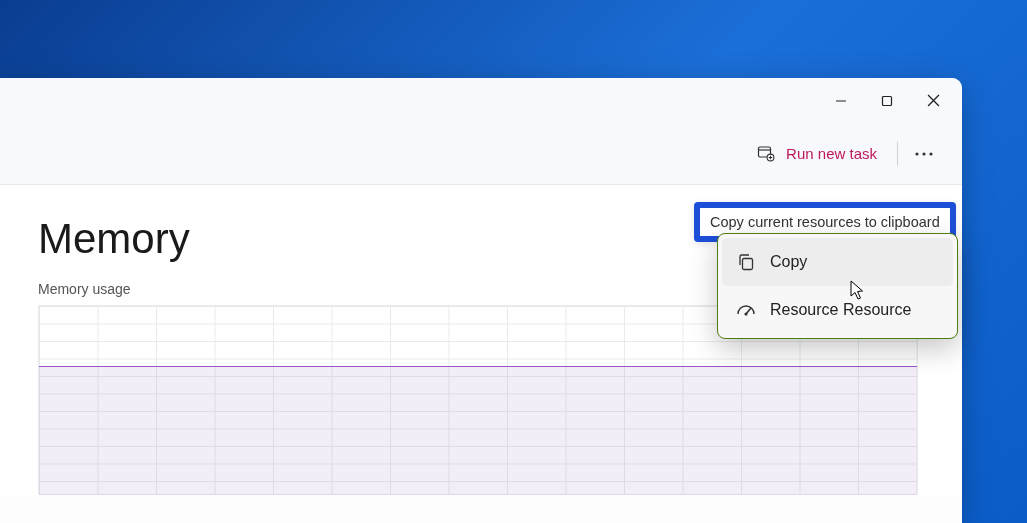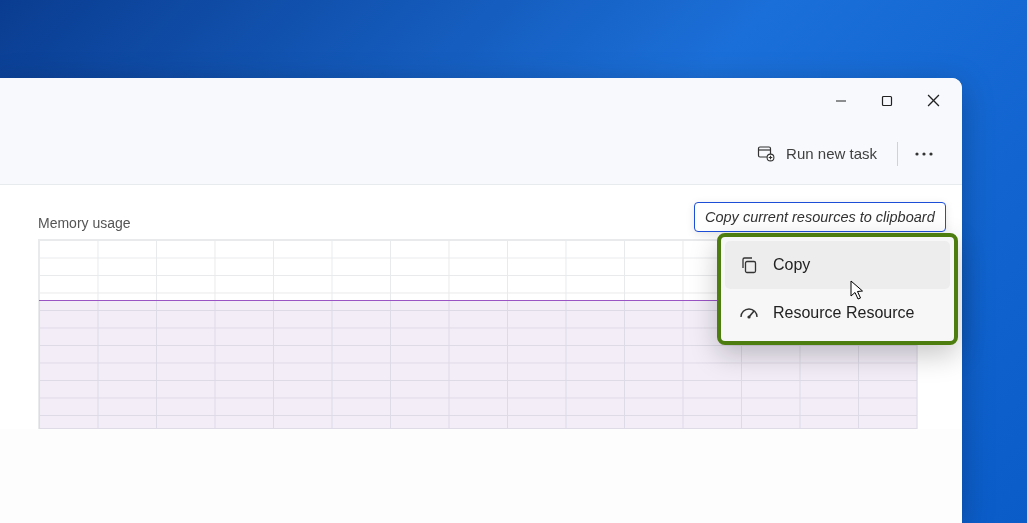--- a/index.html
+++ b/index.html
@@ -49,21 +49,21 @@
       gap: 8px;
       background: #f7f9fc;
       border-bottom: 1px solid #e8ebee;
     }
     .run-btn {
       display: flex;
       align-items: center;
       gap: 10px;
       padding: 8px 12px;
       font-size: 15px;
-      color: #404040;
+      color: #be185d;
     }
     .divider-v {
       width: 1px;
       height: 24px;
       background: #d0d3d6;
     }
     .more-btn {
       width: 36px;
       height: 36px;
       display: flex;
@@ -108,21 +108,21 @@
       background: rgba(150, 110, 190, 0.12);
       border-top: 1px solid #9a54c4;
     }
     
     .dropdown {
       position: absolute;
       top: 233px;
       left: 717px;
       width: 241px;
       background: #f7f7f7;
-      border: 4px solid #4d7c0f;
+      border: 1px solid #4d7c0f;
       border-radius: 8px;
       box-shadow: 0 10px 28px rgba(0,0,0,0.22);
       padding: 4px;
     }
     .menu-item {
       display: flex;
       align-items: center;
       gap: 14px;
       padding: 14px 14px;
       font-size: 16px;
@@ -138,28 +138,27 @@
       display: flex;
       align-items: center;
       justify-content: center;
     }
     
     .tooltip {
       position: absolute;
       top: 202px;
       left: 694px;
       background: #fff;
-      border: 1px solid #1d4ed8;
+      border: 6px solid #1d4ed8;
       border-radius: 4px;
       padding: 6px 10px;
       font-size: 14.5px;
       color: #333;
       box-shadow: 0 2px 8px rgba(0,0,0,0.1);
       white-space: nowrap;
-      font-style: italic;
     }
     
     .cursor {
       position: absolute;
       top: 280px;
       left: 850px;
       width: 16px;
       height: 22px;
       pointer-events: none;
     }
@@ -205,20 +204,21 @@
     <div class="more-btn">
       <svg width="18" height="4" viewBox="0 0 18 4">
           <circle cx="2" cy="2" r="1.6" fill="#333"></circle>
           <circle cx="9" cy="2" r="1.6" fill="#333"></circle>
           <circle cx="16" cy="2" r="1.6" fill="#333"></circle>
         </svg>
     </div>
   </div>
 
   <div class="content">
+    <h1 class="page-title">Memory</h1>
     <div class="chart-label">Memory usage</div>
     <div class="chart-area">
       <div class="grid-bg"></div>
       <div class="memory-fill"></div>
     </div>
   </div>
 </div>
 
 <div class="tooltip">Copy current resources to clipboard</div>
 

